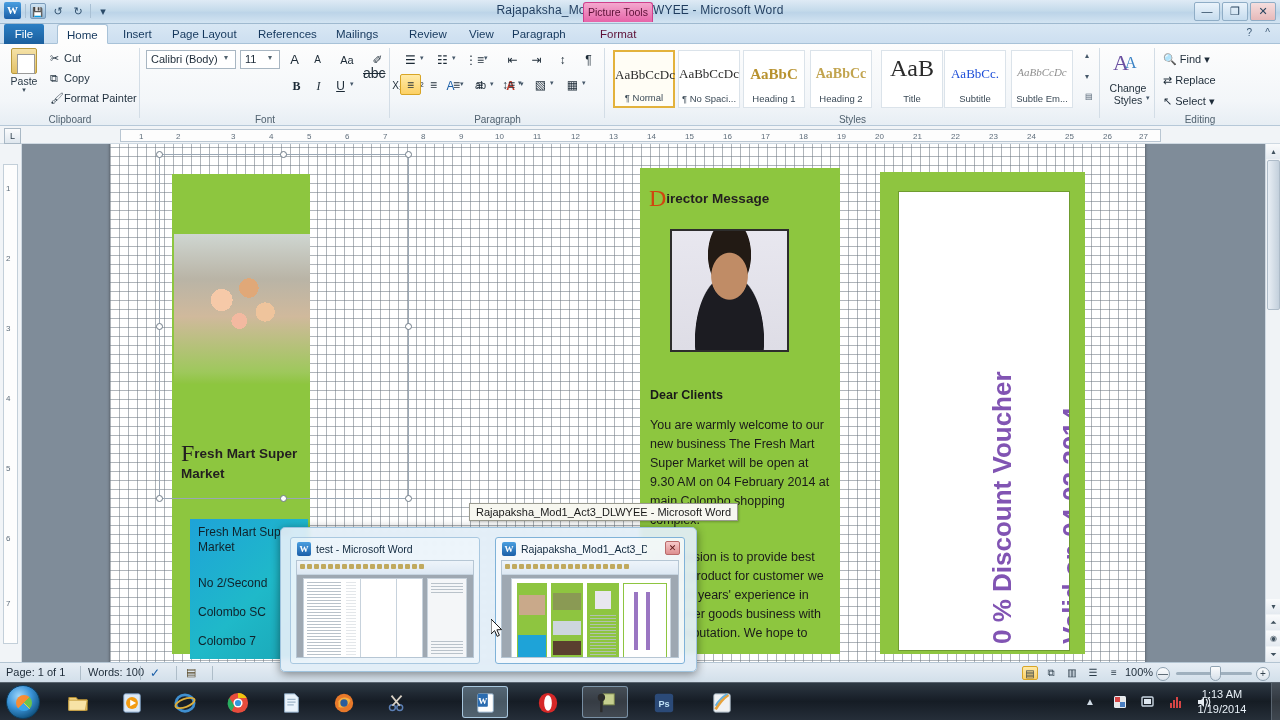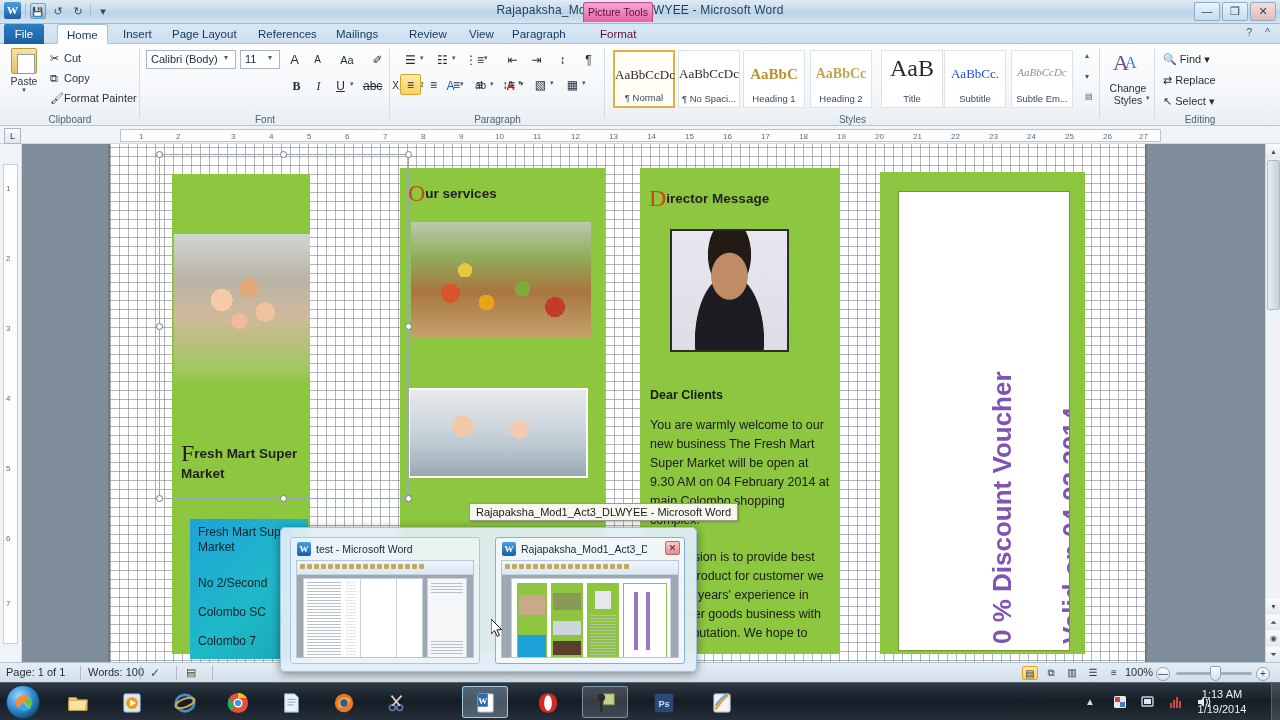--- a/index.html
+++ b/index.html
@@ -386,21 +386,21 @@
         <div style="position:absolute;left:128px;top:9px;font-size:8px;color:#52636f">▾</div>
         <div class="fbtn" style="left:144px;top:5px;font-size:13px">A</div>
         <div class="fbtn" style="left:167px;top:5px;font-size:10px">A</div>
         <div class="fbtn" style="left:193px;top:5px;font-size:11px;width:28px">Aa</div>
         <div class="fbtn" style="left:227px;top:5px">✐</div>
 
         <div class="fbtn" style="left:146px;top:31px;font-weight:bold;font-family:'Liberation Serif',serif">B</div>
         <div class="fbtn" style="left:168px;top:31px;font-style:italic;font-family:'Liberation Serif',serif">I</div>
         <div class="fbtn" style="left:190px;top:31px;text-decoration:underline">U</div>
         <div style="position:absolute;left:210px;top:36px;font-size:7px;color:#46586a">▾</div>
-        <div class="fbtn" style="left:222px;top:31px;font-size:12px;text-decoration:line-through">abc</div>
+        <div class="fbtn" style="left:222px;top:18px;font-size:14px;text-decoration:line-through">abc</div>
         <div class="fbtn" style="left:247px;top:31px;font-size:10px">X₂</div>
         <div class="fbtn" style="left:268px;top:31px;font-size:10px">X²</div>
 
         <div class="fbtn" style="left:300px;top:31px;color:#1b5fa8">A</div>
         <div style="position:absolute;left:320px;top:36px;font-size:7px;color:#46586a">▾</div>
         <div class="fbtn" style="left:330px;top:31px;font-size:10px">ab</div>
         <div style="position:absolute;left:350px;top:36px;font-size:7px;color:#46586a">▾</div>
         <div class="fbtn" style="left:360px;top:31px;color:#c0392b;font-weight:bold">A</div>
         <div style="position:absolute;left:380px;top:36px;font-size:7px;color:#46586a">▾</div>
 
@@ -554,39 +554,20 @@
           </div>
         </div>
 
         <div class="blue-card" style="left:80px;top:385px;width:118px;height:140px">
           <div style="line-height:15px">Fresh Mart Super Market</div>
           <div style="margin-top:14px">No 2/Second</div>
           <div>Colombo SC</div>
           <div>Colombo 7</div>
         </div>
 
-        <div class="panel" style="left:290px;top:34px;width:205px;height:486px">
-          <div class="drop-head" style="left:8px;top:14px">
-            <span class="cap">O</span><span class="rest">ur services</span>
-          </div>
-          <div class="photo" style="left:11px;top:54px;width:180px;height:115px;
-               background:
-                 radial-gradient(circle at 22% 62%, #d9532b 0 6%, transparent 6%),
-                 radial-gradient(circle at 42% 70%, #e8a317 0 6%, transparent 6%),
-                 radial-gradient(circle at 62% 58%, #7fa93b 0 6%, transparent 6%),
-                 radial-gradient(circle at 80% 74%, #c23b2b 0 6%, transparent 6%),
-                 radial-gradient(circle at 30% 42%, #e6c83c 0 5%, transparent 5%),
-                 linear-gradient(180deg,#bcc8b0 0%,#8fae5c 30%,#a8763f 60%,#c4a06a 100%);"></div>
-          <div class="photo" style="left:8px;top:220px;width:180px;height:90px;
-               background:
-                 radial-gradient(circle at 30% 42%, #f0c9a8 0 8%, transparent 8%),
-                 radial-gradient(circle at 62% 46%, #f2cbb0 0 8%, transparent 8%),
-                 linear-gradient(180deg,#e6e9ec 0%,#cfd8de 40%,#b6c4cc 70%,#97a7b2 100%);
-               border:2px solid #ffffff;"></div>
-        </div>
 
         <div class="panel" style="left:530px;top:34px;width:200px;height:486px">
           <div class="drop-head" style="left:9px;top:19px">
             <span class="cap">D</span><span class="rest">irector Message</span>
           </div>
           <div class="photo" style="left:30px;top:61px;width:119px;height:123px;
                background:
                  radial-gradient(ellipse at 50% 38%, #c08c66 0 22%, transparent 23%),
                  radial-gradient(ellipse at 50% 20%, #221a14 0 26%, transparent 27%),
                  radial-gradient(ellipse at 50% 92%, #1c1c22 0 42%, transparent 43%),

